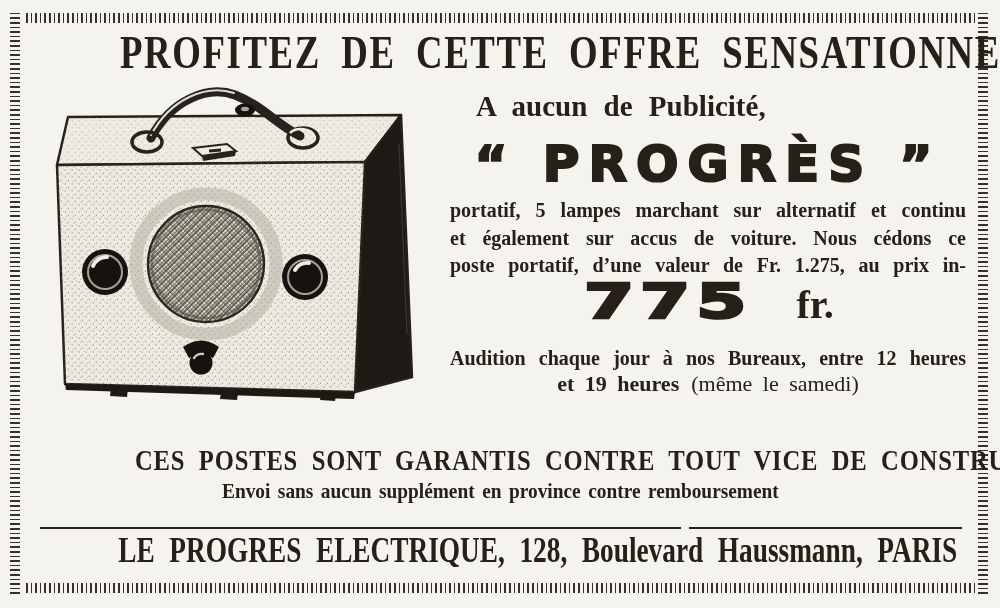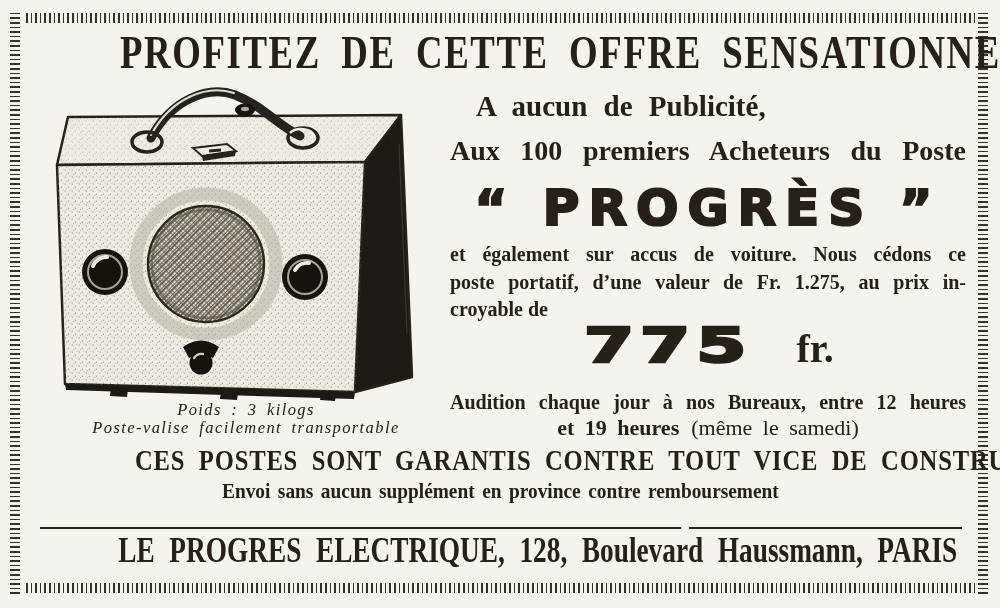--- a/index.html
+++ b/index.html
@@ -168,33 +168,28 @@
 
       <g>
         <path d="M22,300 L312,308 L311,315 L23,306 Z" fill="#1d1915"></path>
         <path d="M68,304 l17,1 l-1,8 l-17,-1 z" fill="#1d1915"></path>
         <path d="M178,308 l17,1 l-1,7 l-17,-1 z" fill="#1d1915"></path>
         <path d="M278,310 l15,1 l-1,6 l-15,-1 z" fill="#1d1915"></path>
       </g>
     </svg>
   </div>
 
-  <div class="caption">
-    <div>Poids : 3 kilogs</div>
-    <div>Poste-valise facilement transportable</div>
-  </div>
 
   <div class="offer">
     <div class="intro1">A aucun de Publicité,</div>
-    <div class="intro2">Aux 100 premiers Acheteurs du Poste</div>
     <div class="pname">“ PROGRÈS ”</div>
     <div class="desc">
+      <div class="jl">portatif, 5 lampes marchant sur alternatif et continu</div>
       <div class="jl">et également sur accus de voiture. Nous cédons ce</div>
       <div class="jl">poste portatif, d’une valeur de Fr. 1.275, au prix in-</div>
-      <div>croyable de</div>
     </div>
     <div class="price">
       <span class="pv">775</span><span class="pu">fr.</span>
     </div>
     <div class="aud1">Audition chaque jour à nos Bureaux, entre 12 heures</div>
     <div class="aud2">
       <span class="b">et 19 heures</span><span class="n">(même le samedi)</span>
     </div>
   </div>
 

